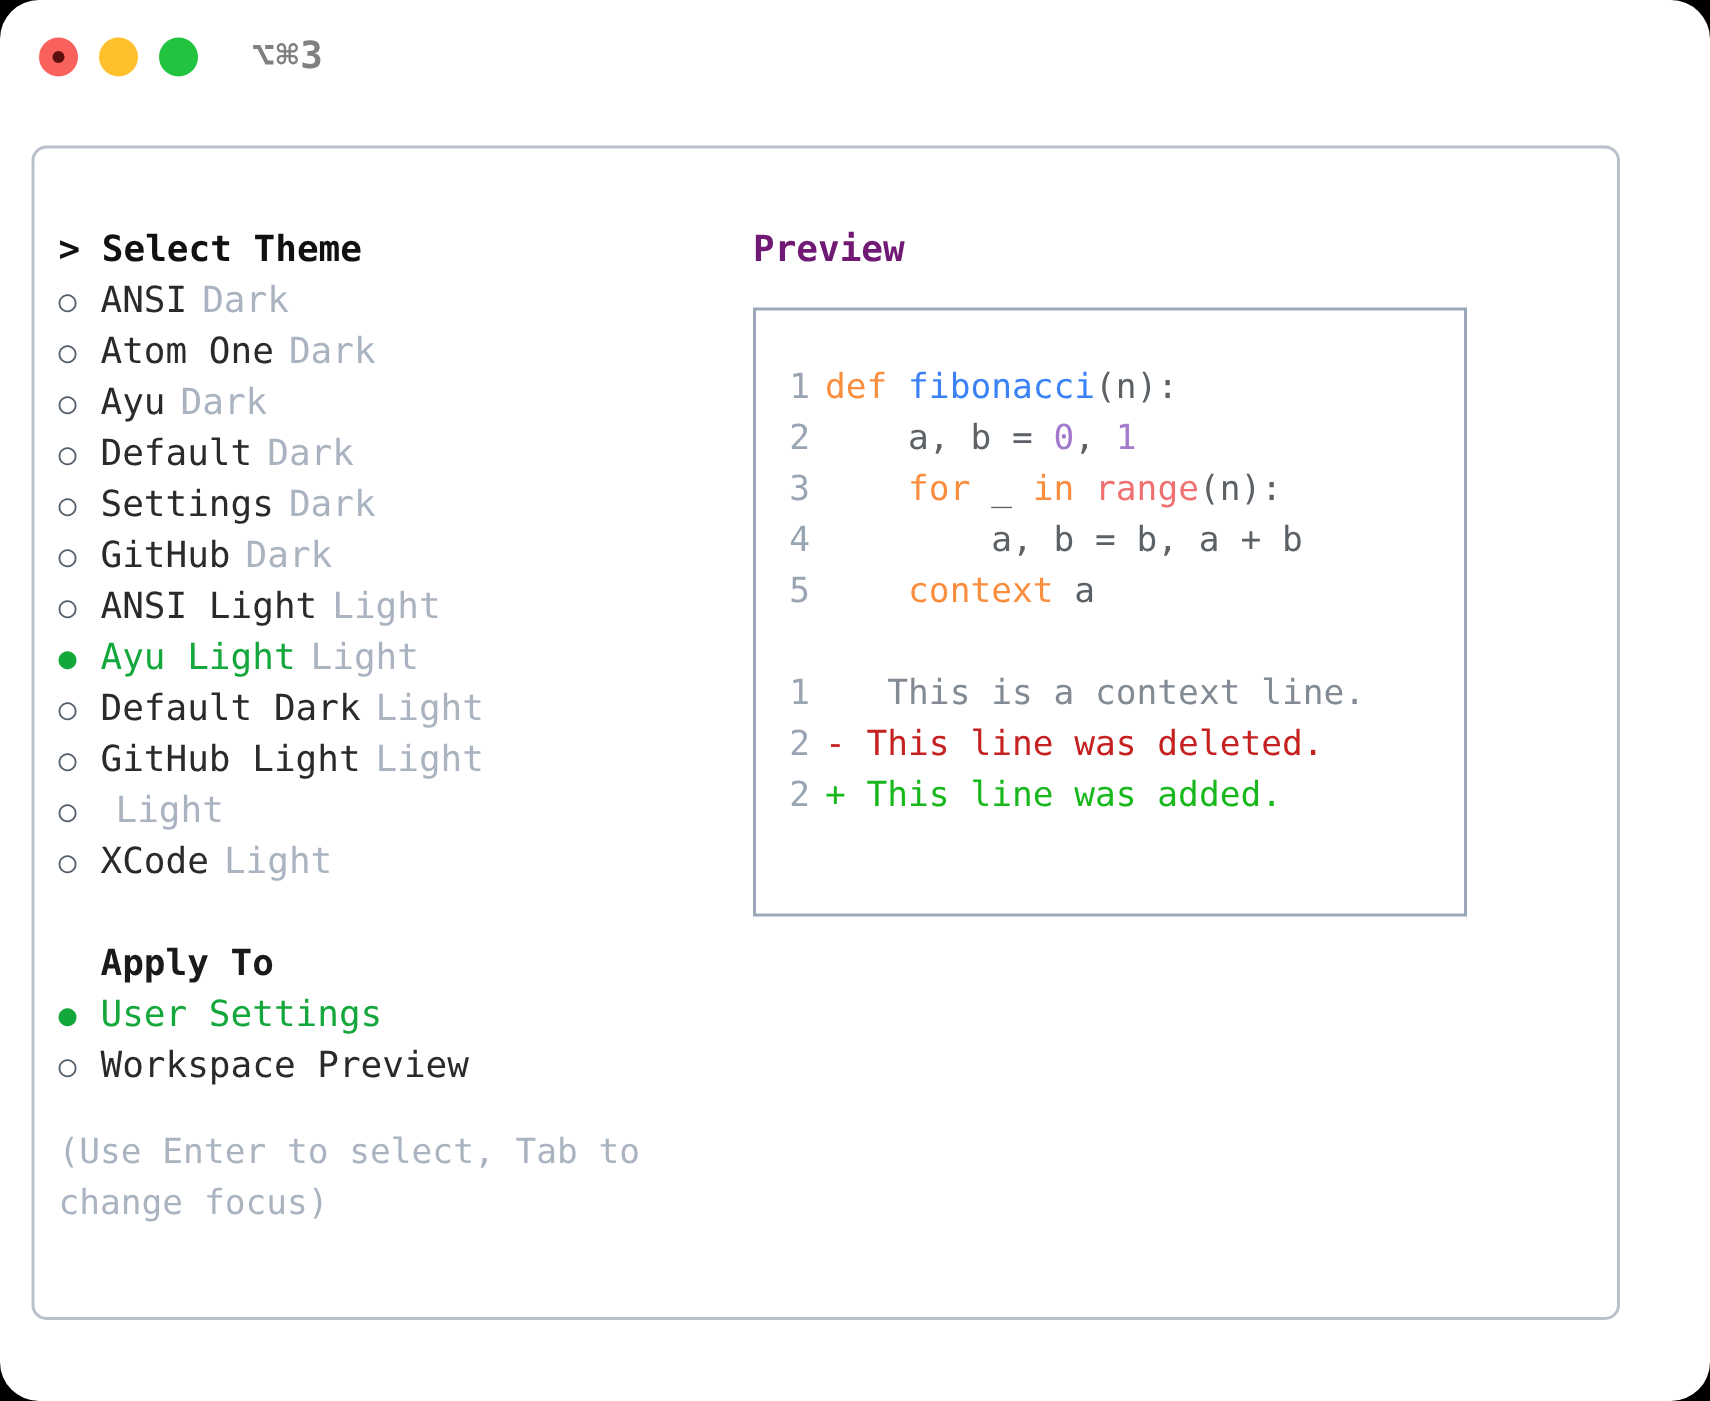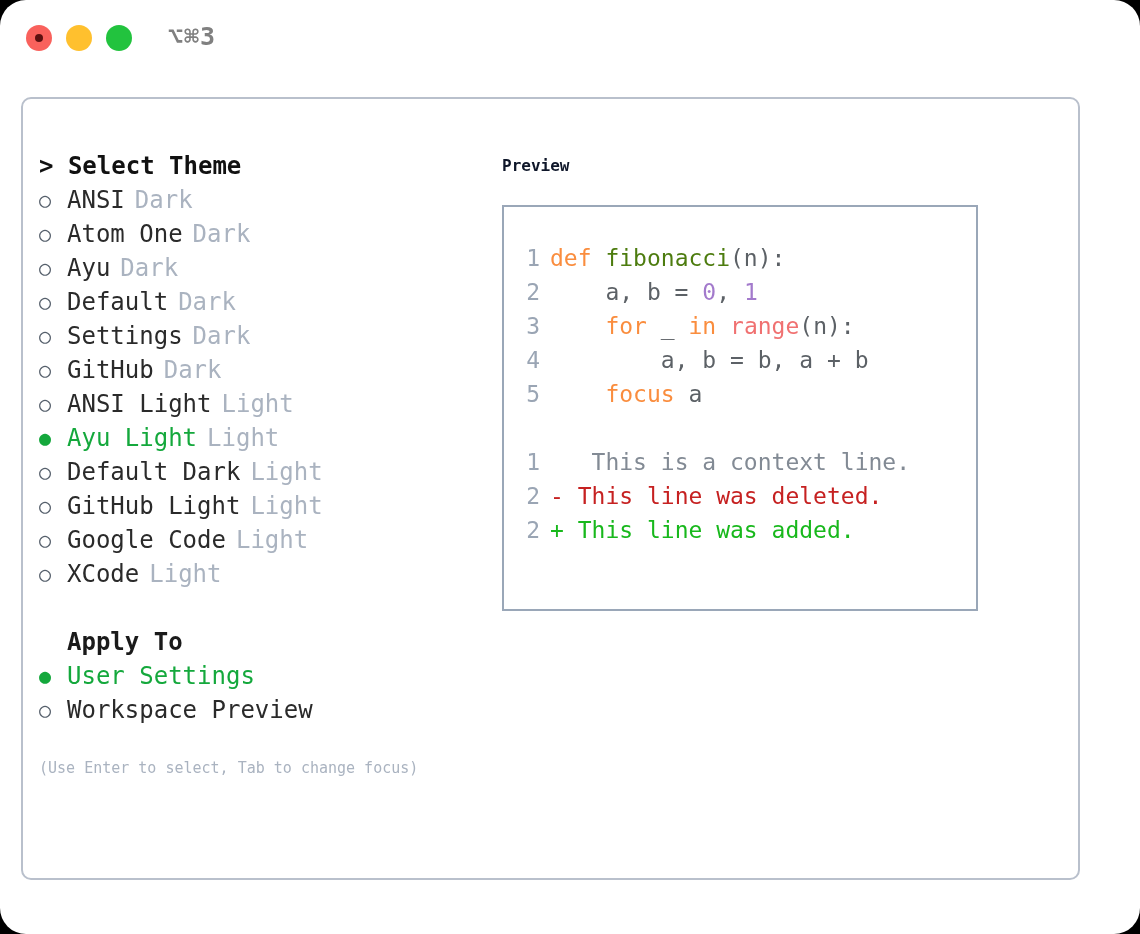--- a/index.html
+++ b/index.html
@@ -119,36 +119,36 @@
   }
   .opt-label { color: #2a2a2a; }
   .opt-row.selected .opt-label { color: #14a83c; }
   .opt-variant {
     color: #aab3c0;
     padding-left: 10px;
   }
   .spacer-row { height: 34px; }
   .hint {
     margin-top: 24px;
-    font-size: 15px;
+    font-size: 23px;
     line-height: 34px;
     color: #aab3c0;
     width: 420px;
   }
   
   .right-col {
     position: absolute;
     left: 479px;
     top: 50px;
     width: 500px;
   }
   .preview-head {
-    font-size: 16px;
-    font-weight: bold;
-    color: #0f172a;
+    font-size: 24px;
+    font-weight: bold;
+    color: #701a75;
     height: 34px;
     line-height: 34px;
   }
   .preview-box {
     margin-top: 22px;
     width: 476px;
     height: 406px;
     border: 2px solid #9aa7b8;
     box-sizing: border-box;
     background: #ffffff;
@@ -165,21 +165,21 @@
     display: inline-block;
     width: 46px;
     flex: 0 0 46px;
     text-align: right;
     color: #9aa5b4;
     padding-right: 10px;
     box-sizing: border-box;
   }
   .gap-line { height: 34px; }
   .tok-kw   { color: #fa8d3e; }
-  .tok-fn   { color: #4d7c0f; text-align: center; }
+  .tok-fn   { color: #3b82f6; text-align: center; }
   .tok-num  { color: #a37acc; }
   .tok-call { color: #f07171; }
   .tok-txt  { color: #5c6166; }
   .diff-ctx { color: #828a94; }
   .diff-del { color: #c62121; }
   .diff-add { color: #18b81c; }
 </style>
 </head>
 <body>
 
@@ -202,21 +202,21 @@
           <div class="opt-row"><span class="bullet">○</span><span class="opt-label">ANSI</span><span class="opt-variant">Dark</span></div>
           <div class="opt-row"><span class="bullet">○</span><span class="opt-label">Atom One</span><span class="opt-variant">Dark</span></div>
           <div class="opt-row"><span class="bullet">○</span><span class="opt-label">Ayu</span><span class="opt-variant">Dark</span></div>
           <div class="opt-row"><span class="bullet">○</span><span class="opt-label">Default</span><span class="opt-variant">Dark</span></div>
           <div class="opt-row"><span class="bullet">○</span><span class="opt-label">Settings</span><span class="opt-variant">Dark</span></div>
           <div class="opt-row"><span class="bullet">○</span><span class="opt-label">GitHub</span><span class="opt-variant">Dark</span></div>
           <div class="opt-row"><span class="bullet">○</span><span class="opt-label">ANSI Light</span><span class="opt-variant">Light</span></div>
           <div class="opt-row selected"><span class="bullet on">●</span><span class="opt-label">Ayu Light</span><span class="opt-variant">Light</span></div>
           <div class="opt-row"><span class="bullet">○</span><span class="opt-label">Default Dark</span><span class="opt-variant">Light</span></div>
           <div class="opt-row"><span class="bullet">○</span><span class="opt-label">GitHub Light</span><span class="opt-variant">Light</span></div>
-          <div class="opt-row"><span class="bullet">○</span><span class="opt-label">Google Code</span><span class="opt-variant">Light</span></div>
+          <div class="opt-row"><span class="bullet">○</span><span class="opt-variant">Light</span></div>
           <div class="opt-row"><span class="bullet">○</span><span class="opt-label">XCode</span><span class="opt-variant">Light</span></div>
         </div>
 
       <div class="spacer-row"></div>
 
       <div class="section-head plain">Apply To</div>
       <div id="apply-list">
           <div class="opt-row selected"><span class="bullet on">●</span><span class="opt-label">User Settings</span></div>
           <div class="opt-row"><span class="bullet">○</span><span class="opt-label">Workspace Preview</span></div>
         </div>
@@ -225,21 +225,21 @@
     </div>
 
     <div class="right-col">
       <div class="preview-head">Preview</div>
       <div class="preview-box">
         <div id="code-block">
             <div class="code-line"><span class="lineno">1</span><span><span class="tok-kw">def </span><span class="tok-fn">fibonacci</span><span class="tok-txt">(n):</span></span></div>
             <div class="code-line"><span class="lineno">2</span><span><span class="tok-txt">    a, b = </span><span class="tok-num">0</span><span class="tok-txt">, </span><span class="tok-num">1</span></span></div>
             <div class="code-line"><span class="lineno">3</span><span><span class="tok-txt">    </span><span class="tok-kw">for</span><span class="tok-txt"> _ </span><span class="tok-kw">in</span><span class="tok-txt"> </span><span class="tok-call">range</span><span class="tok-txt">(n):</span></span></div>
             <div class="code-line"><span class="lineno">4</span><span><span class="tok-txt">        a, b = b, a + b</span></span></div>
-            <div class="code-line"><span class="lineno">5</span><span><span class="tok-txt">    </span><span class="tok-kw">focus</span><span class="tok-txt"> a</span></span></div>
+            <div class="code-line"><span class="lineno">5</span><span><span class="tok-txt">    </span><span class="tok-kw">context</span><span class="tok-txt"> a</span></span></div>
           </div>
         <div class="gap-line"></div>
         <div id="diff-block">
             <div class="code-line"><span class="lineno">1</span><span class="diff-ctx"> </span><span class="diff-ctx">  This is a context line.</span></div>
             <div class="code-line"><span class="lineno">2</span><span class="diff-del">-</span><span class="diff-del"> This line was deleted.</span></div>
             <div class="code-line"><span class="lineno">2</span><span class="diff-add">+</span><span class="diff-add"> This line was added.</span></div>
           </div>
       </div>
     </div>
 

